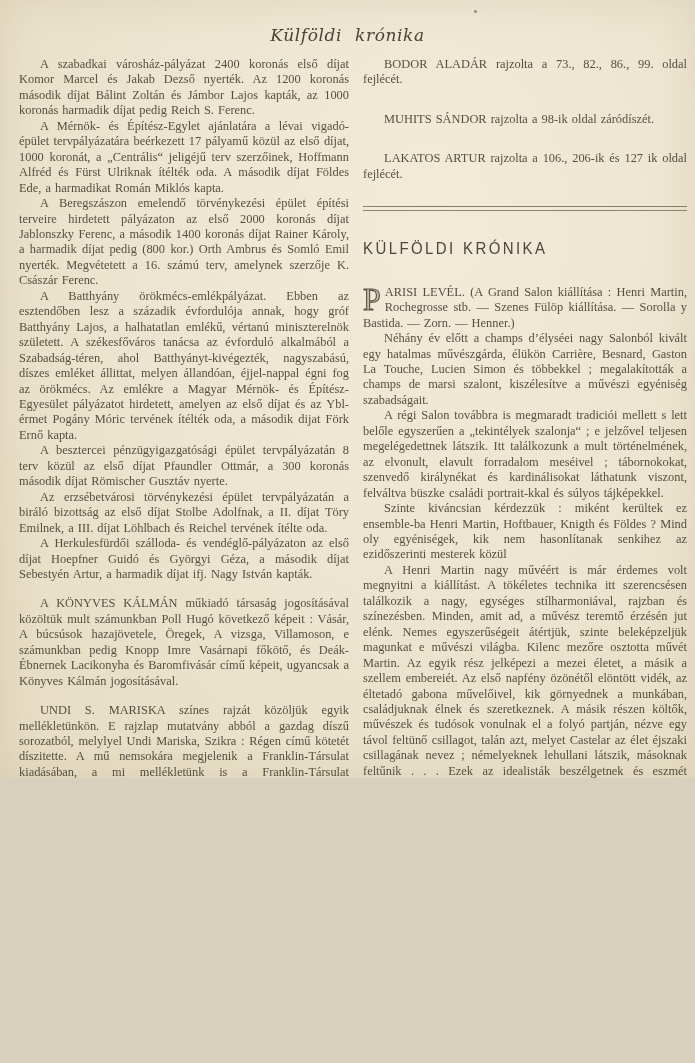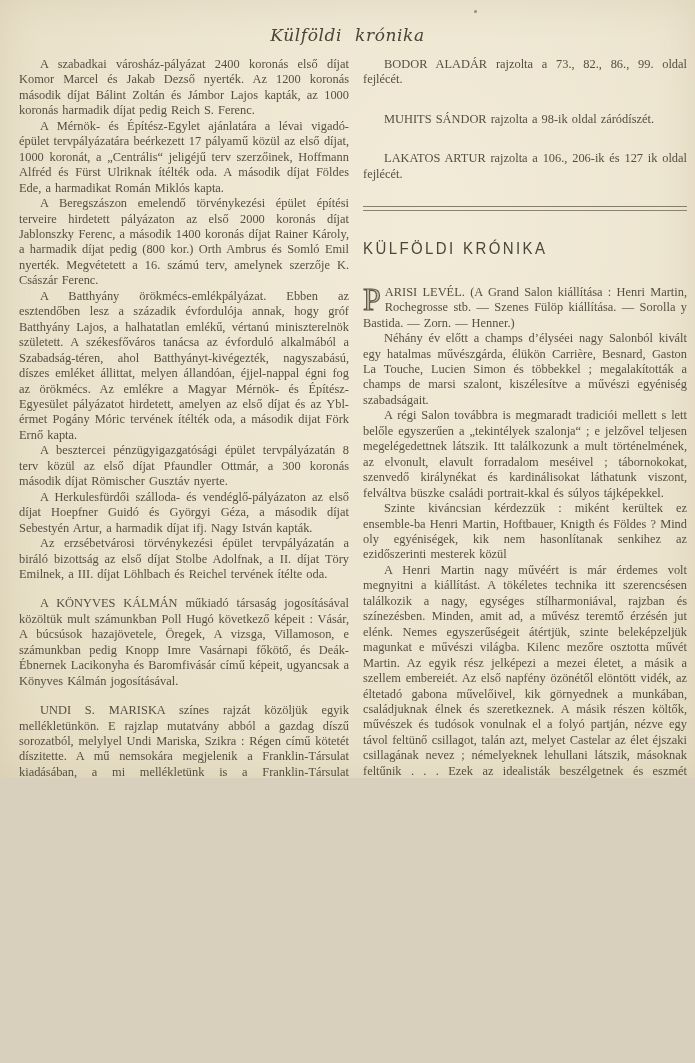--- a/index.html
+++ b/index.html
@@ -76,22 +76,22 @@
   <div class="speck"></div>
 
   <div class="masthead">Külföldi krónika</div>
 
   <div class="col col-left">
     <p>A szabadkai városház-pályázat 2400 koronás első díjat Komor Marcel és Jakab Dezső nyerték. Az 1200 koronás második díjat Bálint Zoltán és Jámbor Lajos kapták, az 1000 koronás harmadik díjat pedig Reich S. Ferenc.</p>
     <p>A Mérnök- és Építész-Egylet ajánlatára a lévai vigadó-épület tervpályázatára beérkezett 17 pályamű közül az első díjat, 1000 koronát, a „Centrális“ jeligéjű terv szerzőinek, Hoffmann Alfréd és Fürst Ulriknak ítélték oda. A második díjat Földes Ede, a harmadikat Román Miklós kapta.</p>
     <p>A Beregszászon emelendő törvénykezési épület építési terveire hirdetett pályázaton az első 2000 koronás díjat Jablonszky Ferenc, a második 1400 koronás díjat Rainer Károly, a harmadik díjat pedig (800 kor.) Orth Ambrus és Somló Emil nyerték. Megvétetett a 16. számú terv, amelynek szerzője K. Császár Ferenc.</p>
     <p>A Batthyány örökmécs-emlékpályázat. Ebben az esztendőben lesz a századik évfordulója annak, hogy gróf Batthyány Lajos, a halhatatlan emlékű, vértanú miniszterelnök született. A székesfőváros tanácsa az évforduló alkalmából a Szabadság-téren, ahol Batthyányt-kivégezték, nagyszabású, díszes emléket állittat, melyen állandóan, éjjel-nappal égni fog az örökmécs. Az emlékre a Magyar Mérnök- és Építész-Egyesület pályázatot hirdetett, amelyen az első díjat és az Ybl-érmet Pogány Móric tervének ítélték oda, a második dijat Förk Ernő kapta.</p>
     <p>A besztercei pénzügyigazgatósági épület tervpályázatán 8 terv közül az első díjat Pfaundler Ottmár, a 300 koronás második díjat Römischer Gusztáv nyerte.</p>
+    <p>Az erzsébetvárosi törvénykezési épület tervpályázatán a biráló bizottság az első díjat Stolbe Adolfnak, a II. díjat Töry Emilnek, a III. díjat Löhlbach és Reichel tervének ítélte oda.</p>
     <p>A Herkulesfürdői szálloda- és vendéglő-pályázaton az első díjat Hoepfner Guidó és Györgyi Géza, a második díjat Sebestyén Artur, a harmadik díjat ifj. Nagy István kapták.</p>
-    <p>Az erzsébetvárosi törvénykezési épület tervpályázatán a biráló bizottság az első díjat Stolbe Adolfnak, a II. díjat Töry Emilnek, a III. díjat Löhlbach és Reichel tervének ítélte oda.</p>
     <p class="gap">A KÖNYVES KÁLMÁN műkiadó társaság jogosításával közöltük mult számunkban Poll Hugó következő képeit : Vásár, A búcsúsok hazajövetele, Öregek, A vizsga, Villamoson, e számunkban pedig Knopp Imre Vasárnapi főkötő, és Deák-Ébnernek Lacikonyha és Baromfivásár című képeit, ugyancsak a Könyves Kálmán jogosításával.</p>
     <p class="gap">UNDI S. MARISKA színes rajzát közöljük egyik mellékletünkön. E rajzlap mutatvány abból a gazdag díszű sorozatból, melylyel Undi Mariska, Szikra : Régen című kötetét díszitette. A mű nemsokára megjelenik a Franklin-Társulat kiadásában, a mi mellékletünk is a Franklin-Társulat műintézetében készült.</p>
   </div>
 
   <div class="col col-right">
     <p class="note">BODOR ALADÁR rajzolta a 73., 82., 86., 99. oldal fejlécét.</p>
     <p class="note">MUHITS SÁNDOR rajzolta a 98-ik oldal záródíszét.</p>
     <p class="note">LAKATOS ARTUR rajzolta a 106., 206-ik és 127 ik oldal fejlécét.</p>
 
     <div class="rule-double"></div>

